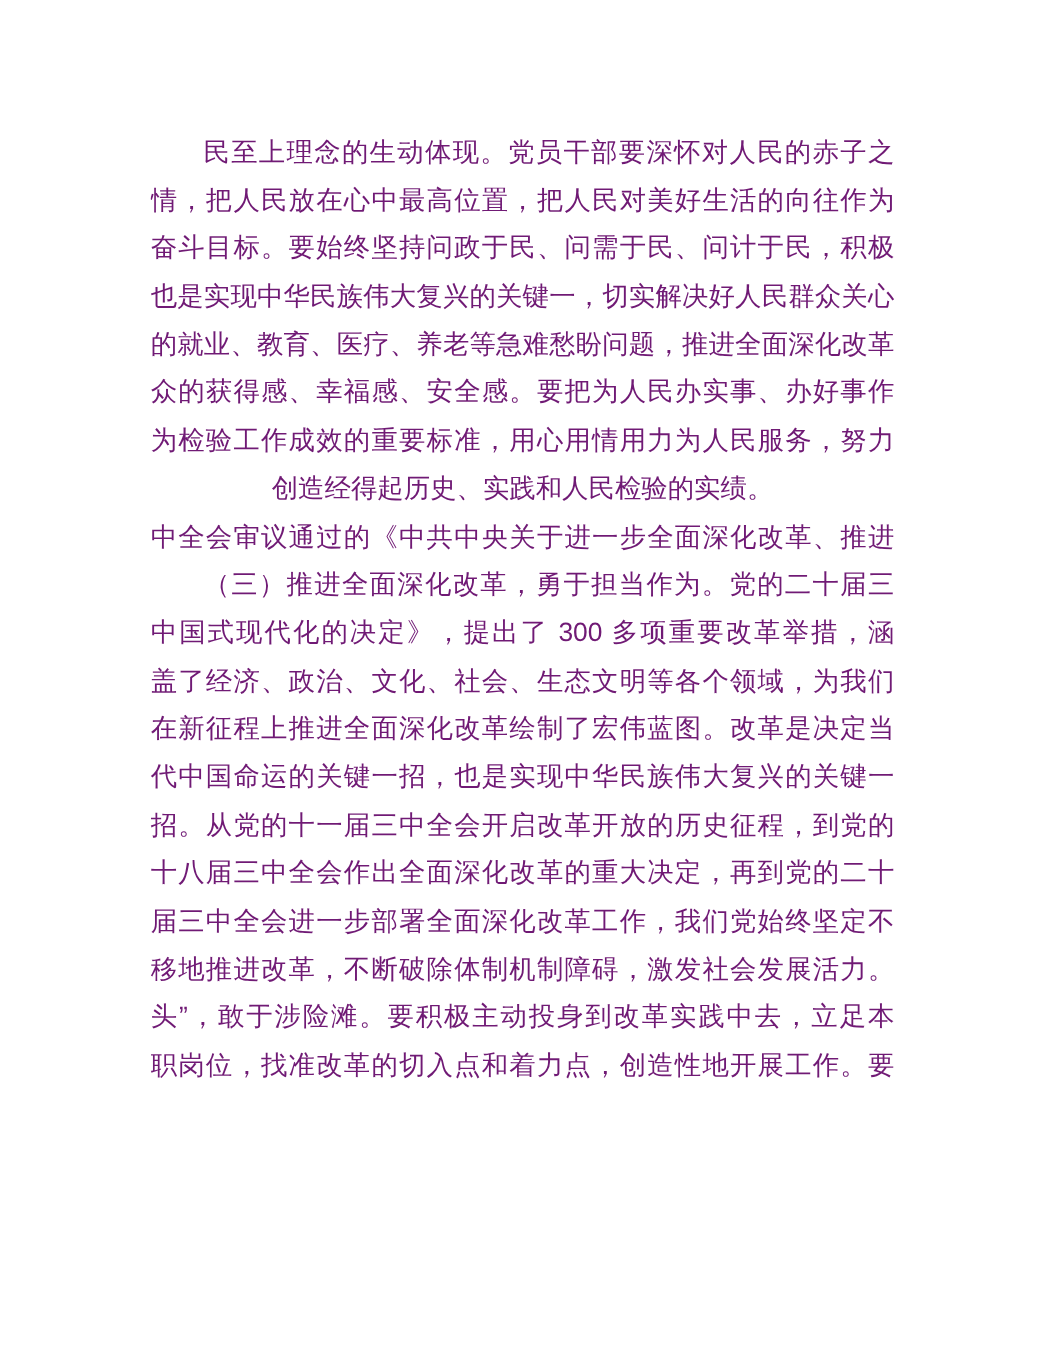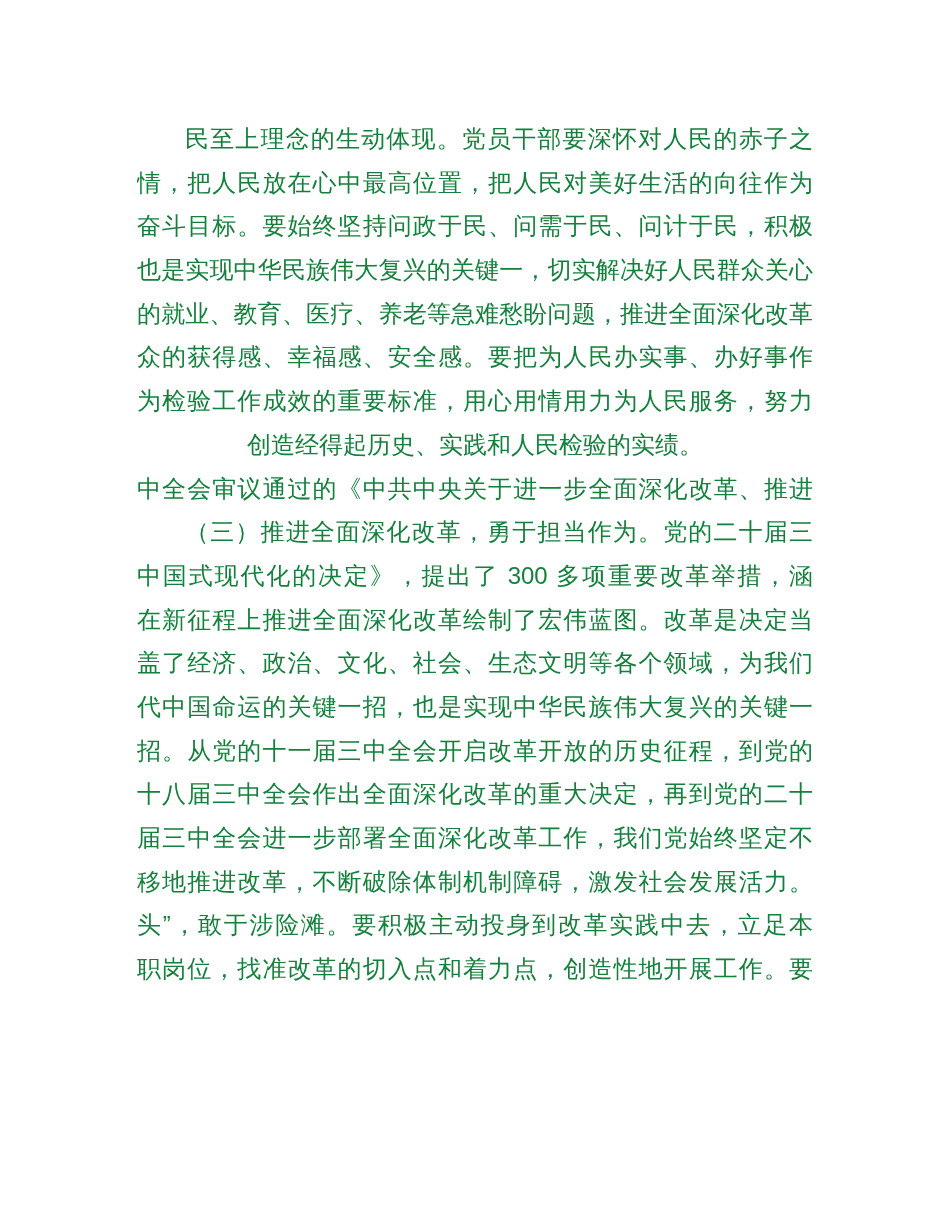--- a/index.html
+++ b/index.html
@@ -20,21 +20,21 @@
     width: 950px;
     height: 1230px;
     background: #ffffff;
     overflow: hidden;
   }
   .text-block {
     position: absolute;
     left: 137px;
     top: 117px;
     width: 676px;
-    color: #15803d;
+    color: #701a75;
     font-size: 24px;
     font-weight: 400;
   }
   .line {
     height: 43.7px;
     line-height: 43.7px;
     text-align: justify;
     text-align-last: justify;
     overflow: hidden;
     box-sizing: border-box;
@@ -56,22 +56,22 @@
     <div class="line">情，把人民放在心中最高位置，把人民对美好生活的向往作为</div>
     <div class="line">奋斗目标。要始终坚持问政于民、问需于民、问计于民，积极</div>
     <div class="line">也是实现中华民族伟大复兴的关键一，切实解决好人民群众关心</div>
     <div class="line">的就业、教育、医疗、养老等急难愁盼问题，推进全面深化改革</div>
     <div class="line">众的获得感、幸福感、安全感。要把为人民办实事、办好事作</div>
     <div class="line">为检验工作成效的重要标准，用心用情用力为人民服务，努力</div>
     <div class="line para-end">创造经得起历史、实践和人民检验的实绩。</div>
     <div class="line">中全会审议通过的《中共中央关于进一步全面深化改革、推进</div>
     <div class="line indent">（三）推进全面深化改革，勇于担当作为。党的二十届三</div>
     <div class="line">中国式现代化的决定》，提出了 300 多项重要改革举措，涵</div>
+    <div class="line">盖了经济、政治、文化、社会、生态文明等各个领域，为我们</div>
     <div class="line">在新征程上推进全面深化改革绘制了宏伟蓝图。改革是决定当</div>
-    <div class="line">盖了经济、政治、文化、社会、生态文明等各个领域，为我们</div>
     <div class="line">代中国命运的关键一招，也是实现中华民族伟大复兴的关键一</div>
     <div class="line">招。从党的十一届三中全会开启改革开放的历史征程，到党的</div>
     <div class="line">十八届三中全会作出全面深化改革的重大决定，再到党的二十</div>
     <div class="line">届三中全会进一步部署全面深化改革工作，我们党始终坚定不</div>
     <div class="line">移地推进改革，不断破除体制机制障碍，激发社会发展活力。</div>
     <div class="line">头”，敢于涉险滩。要积极主动投身到改革实践中去，立足本</div>
     <div class="line">职岗位，找准改革的切入点和着力点，创造性地开展工作。要</div>
   </div>
 </div>
 

